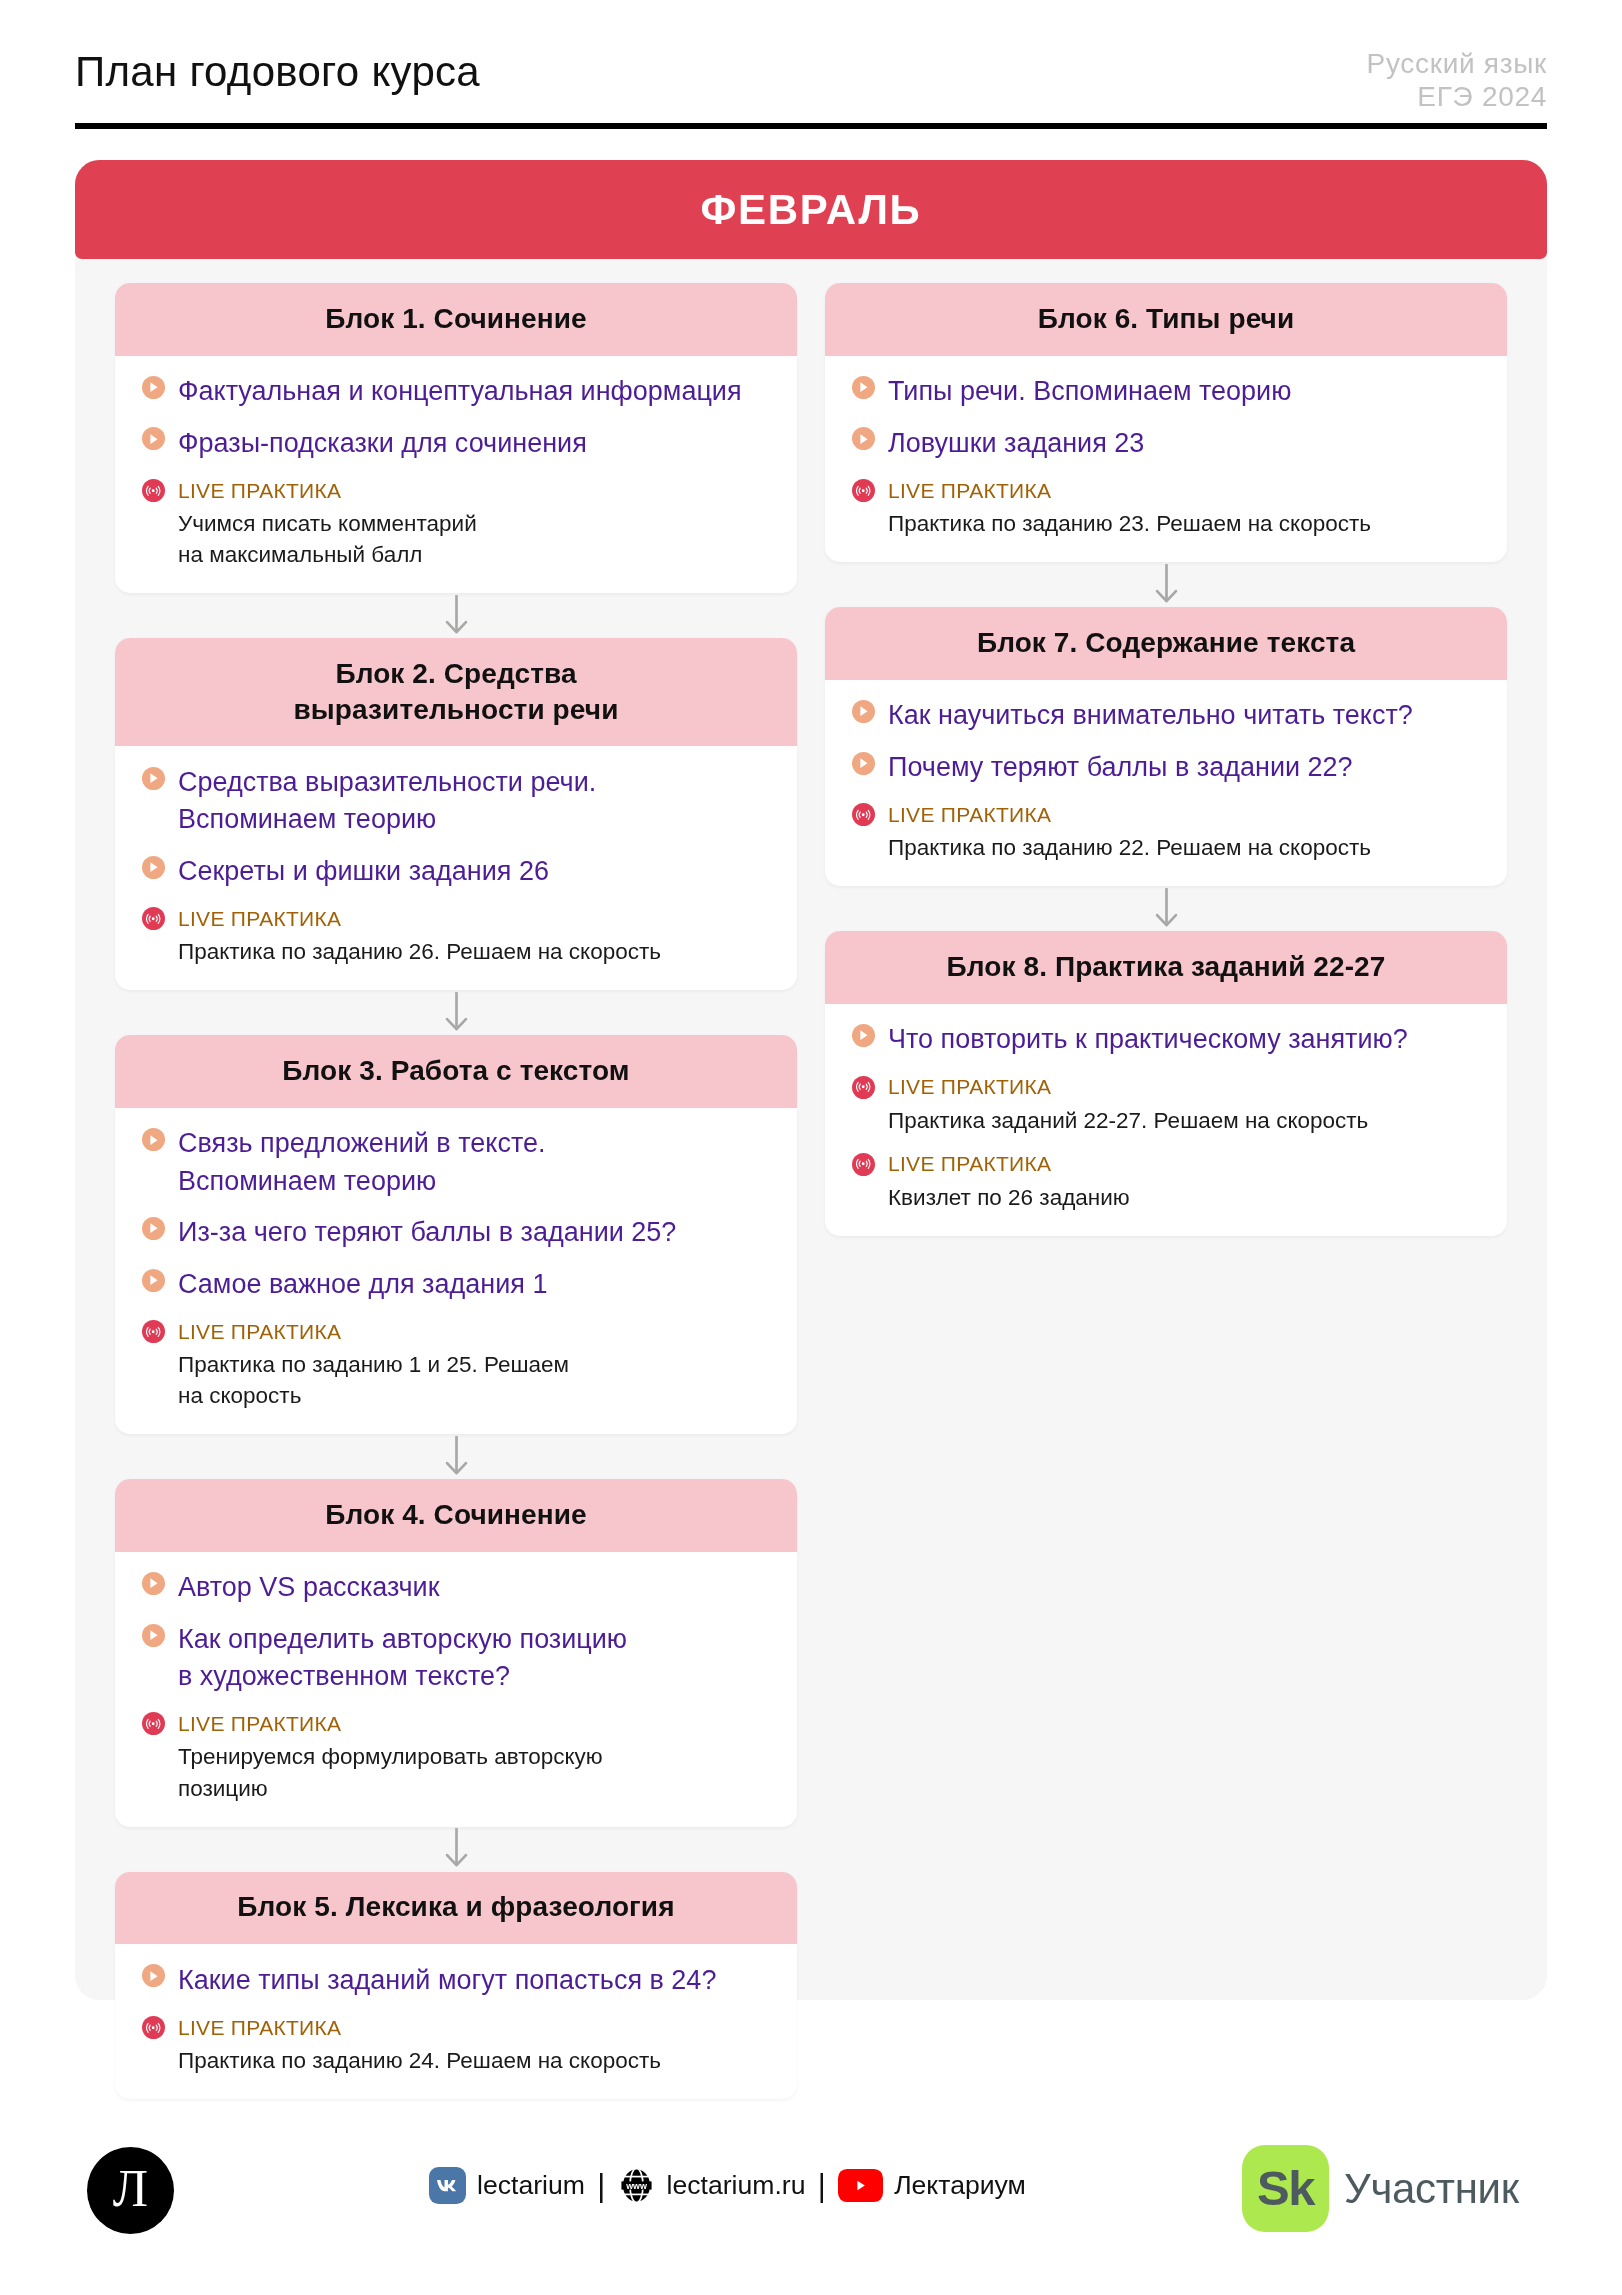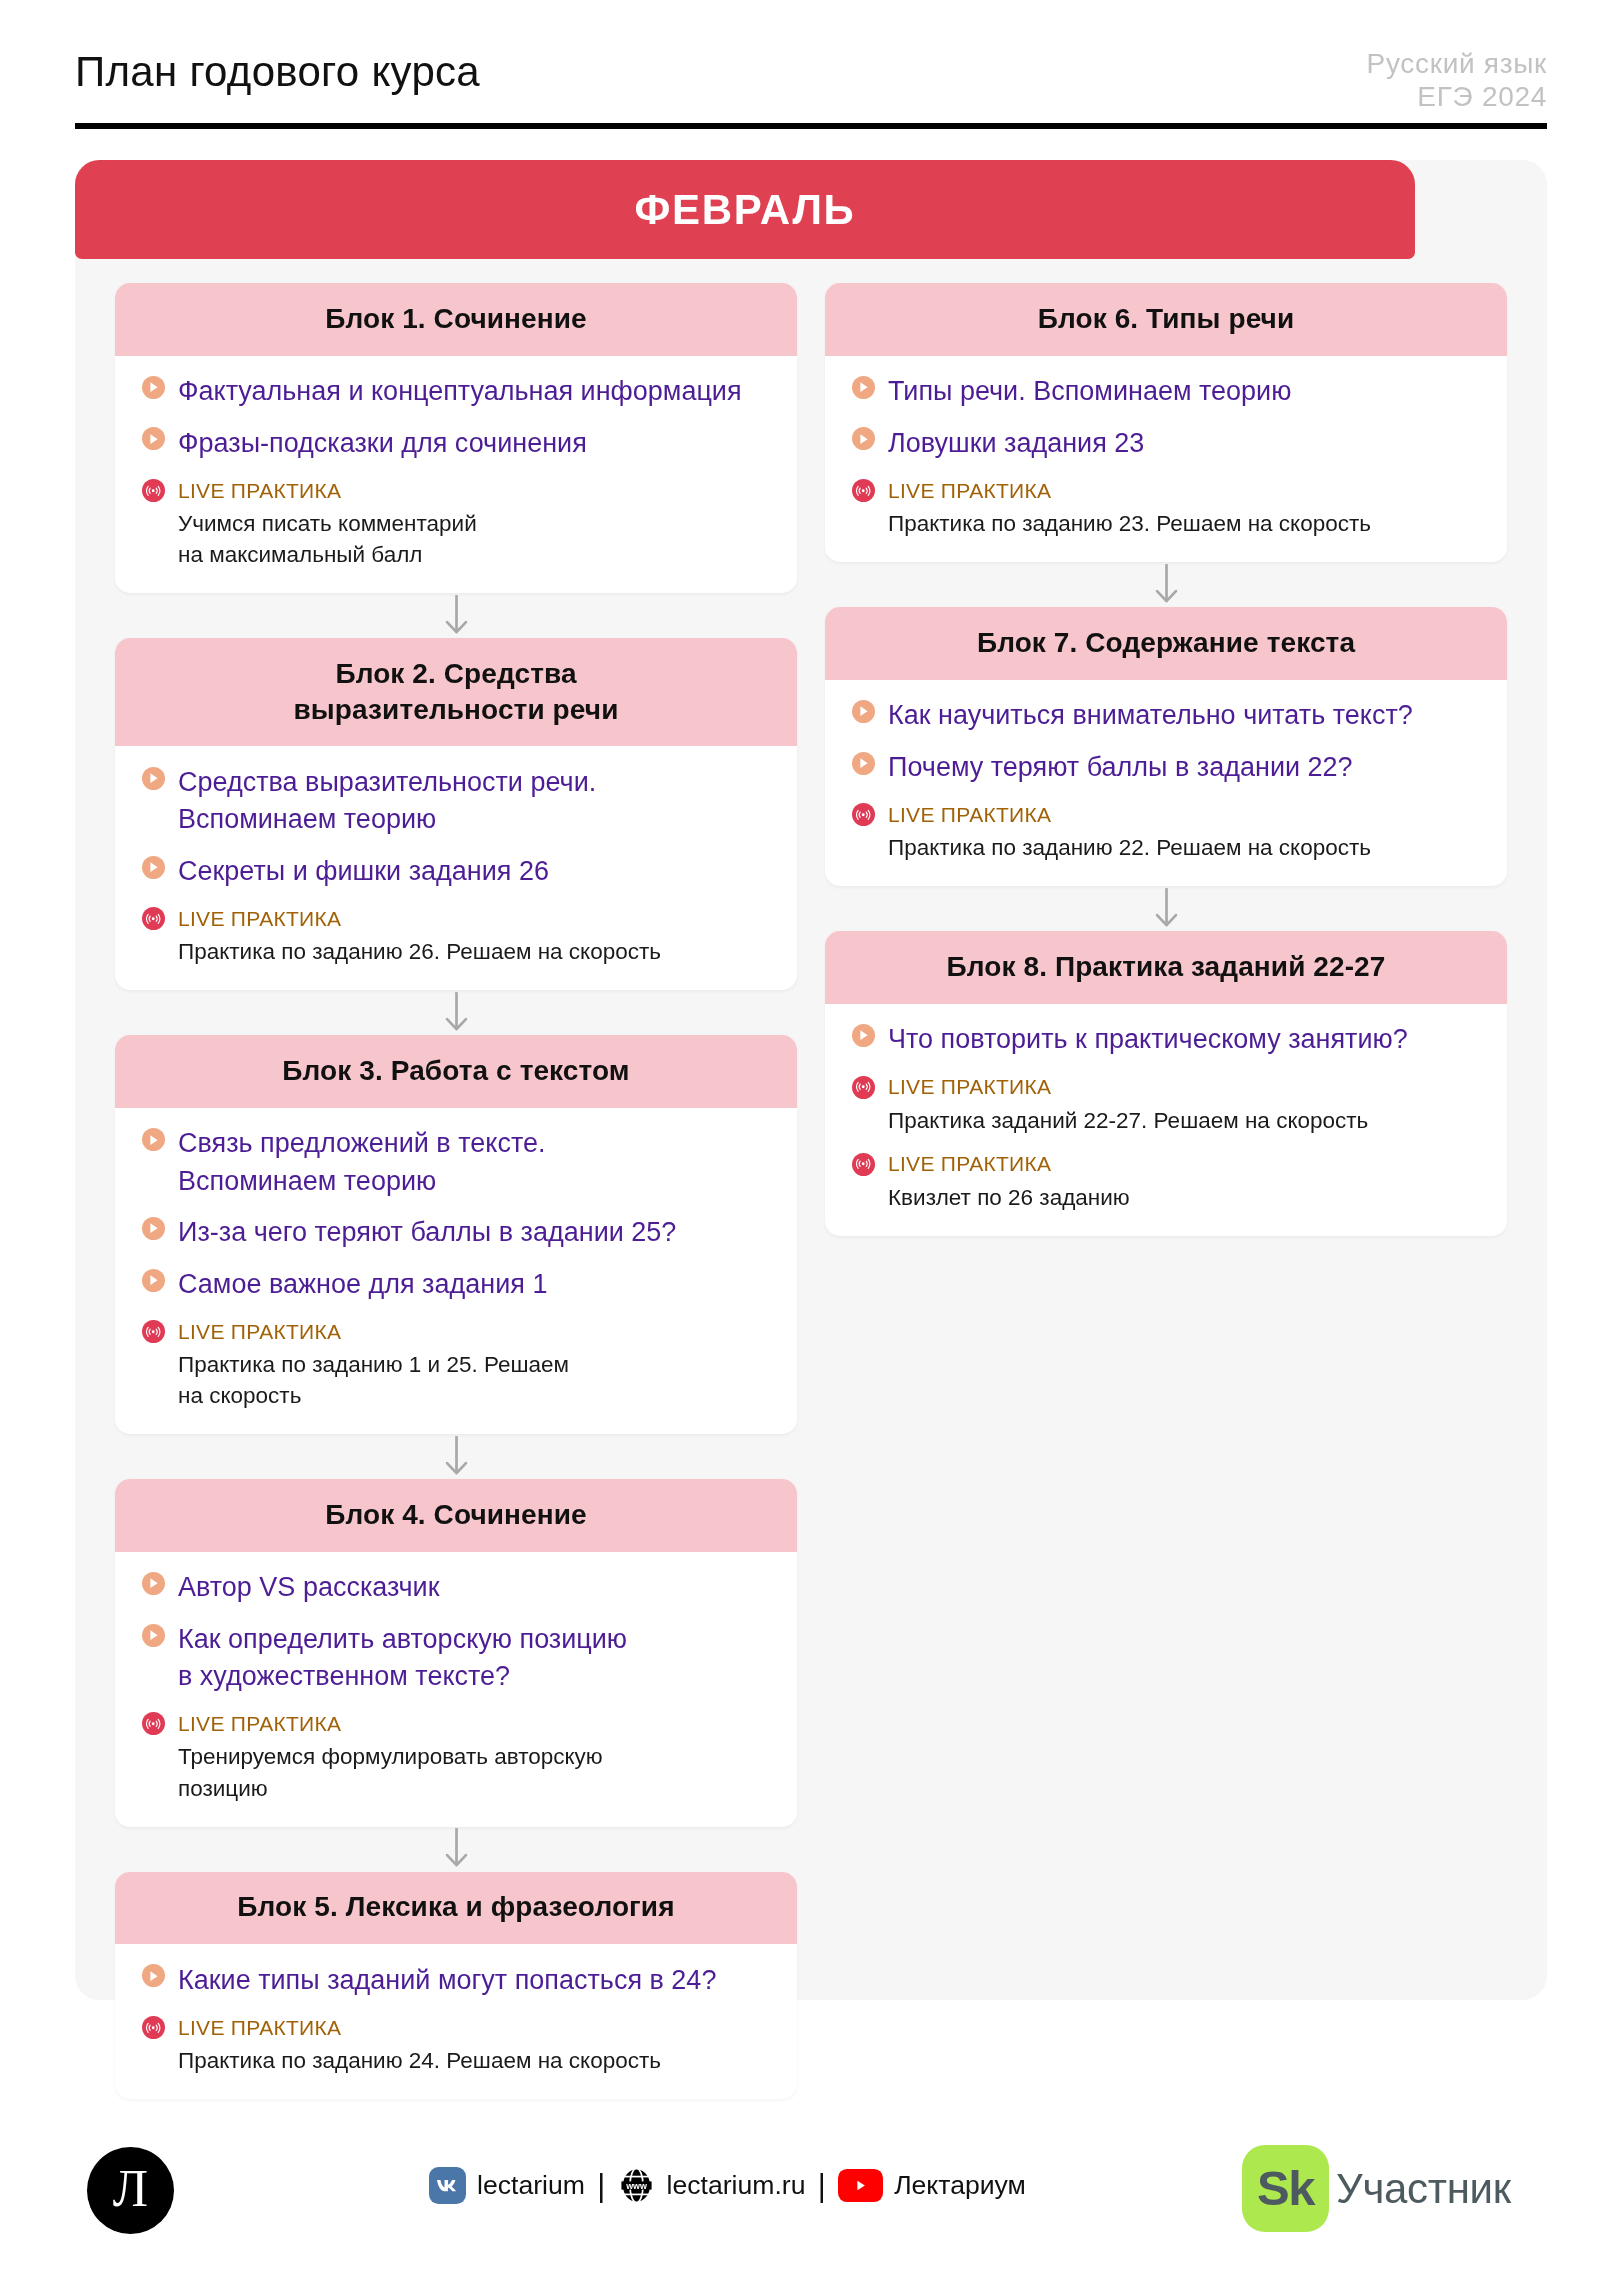--- a/index.html
+++ b/index.html
@@ -66,21 +66,21 @@
     height: 1840px;
     background: #f6f6f6;
     border-radius: 24.5px;
   }
 
   
   .month-banner {
     position: absolute;
     left: 0;
     top: 0;
-    width: 1340px;
+    width: 1472px;
     height: 99px;
     background: #e04152;
     border-radius: 24.5px 24.5px 6.8px 6.8px;
     display: flex;
     align-items: center;
     justify-content: center;
   }
   .month-label {
     color: #ffffff;
     font-size: 42px;
@@ -257,21 +257,21 @@
     border-radius: 8.9px;
     display: flex; align-items: center; justify-content: center;
   }
 
   .sk {
     position: absolute;
     left: 1242px;
     top: 12.3px;
     display: flex;
     align-items: center;
-    gap: 7px;
+    gap: 15px;
   }
   .sk-mark {
     width: 87px; height: 87px;
     background: #aee84f;
     border-radius: 23px;
     display: flex; align-items: center; justify-content: center;
   }
   .sk-mark-text {
     color: #4d5a5f;
     font-size: 49px;

